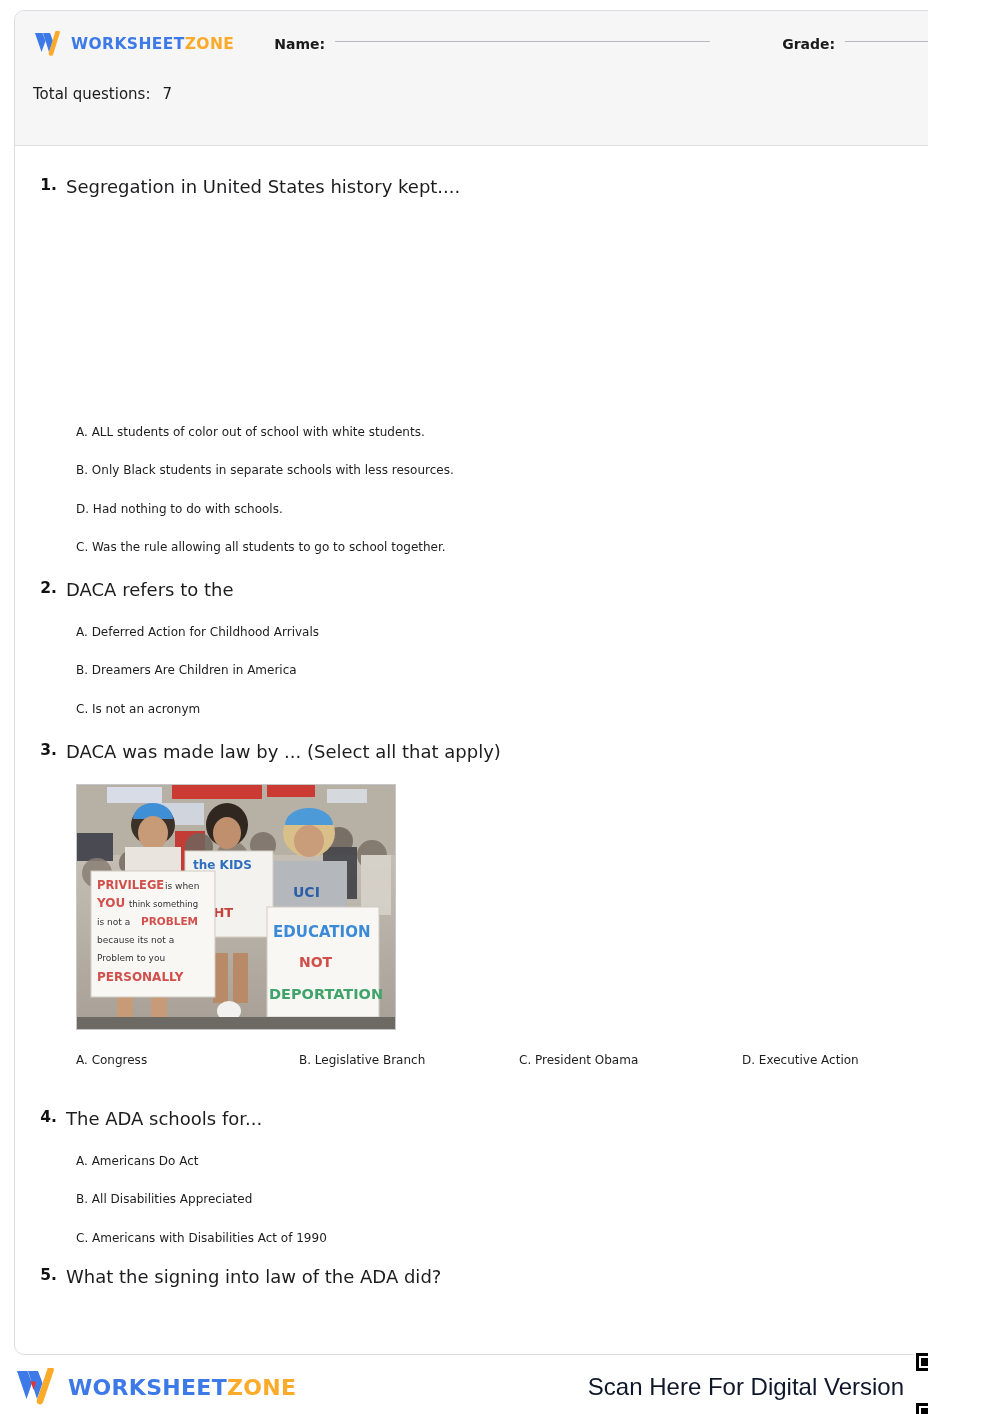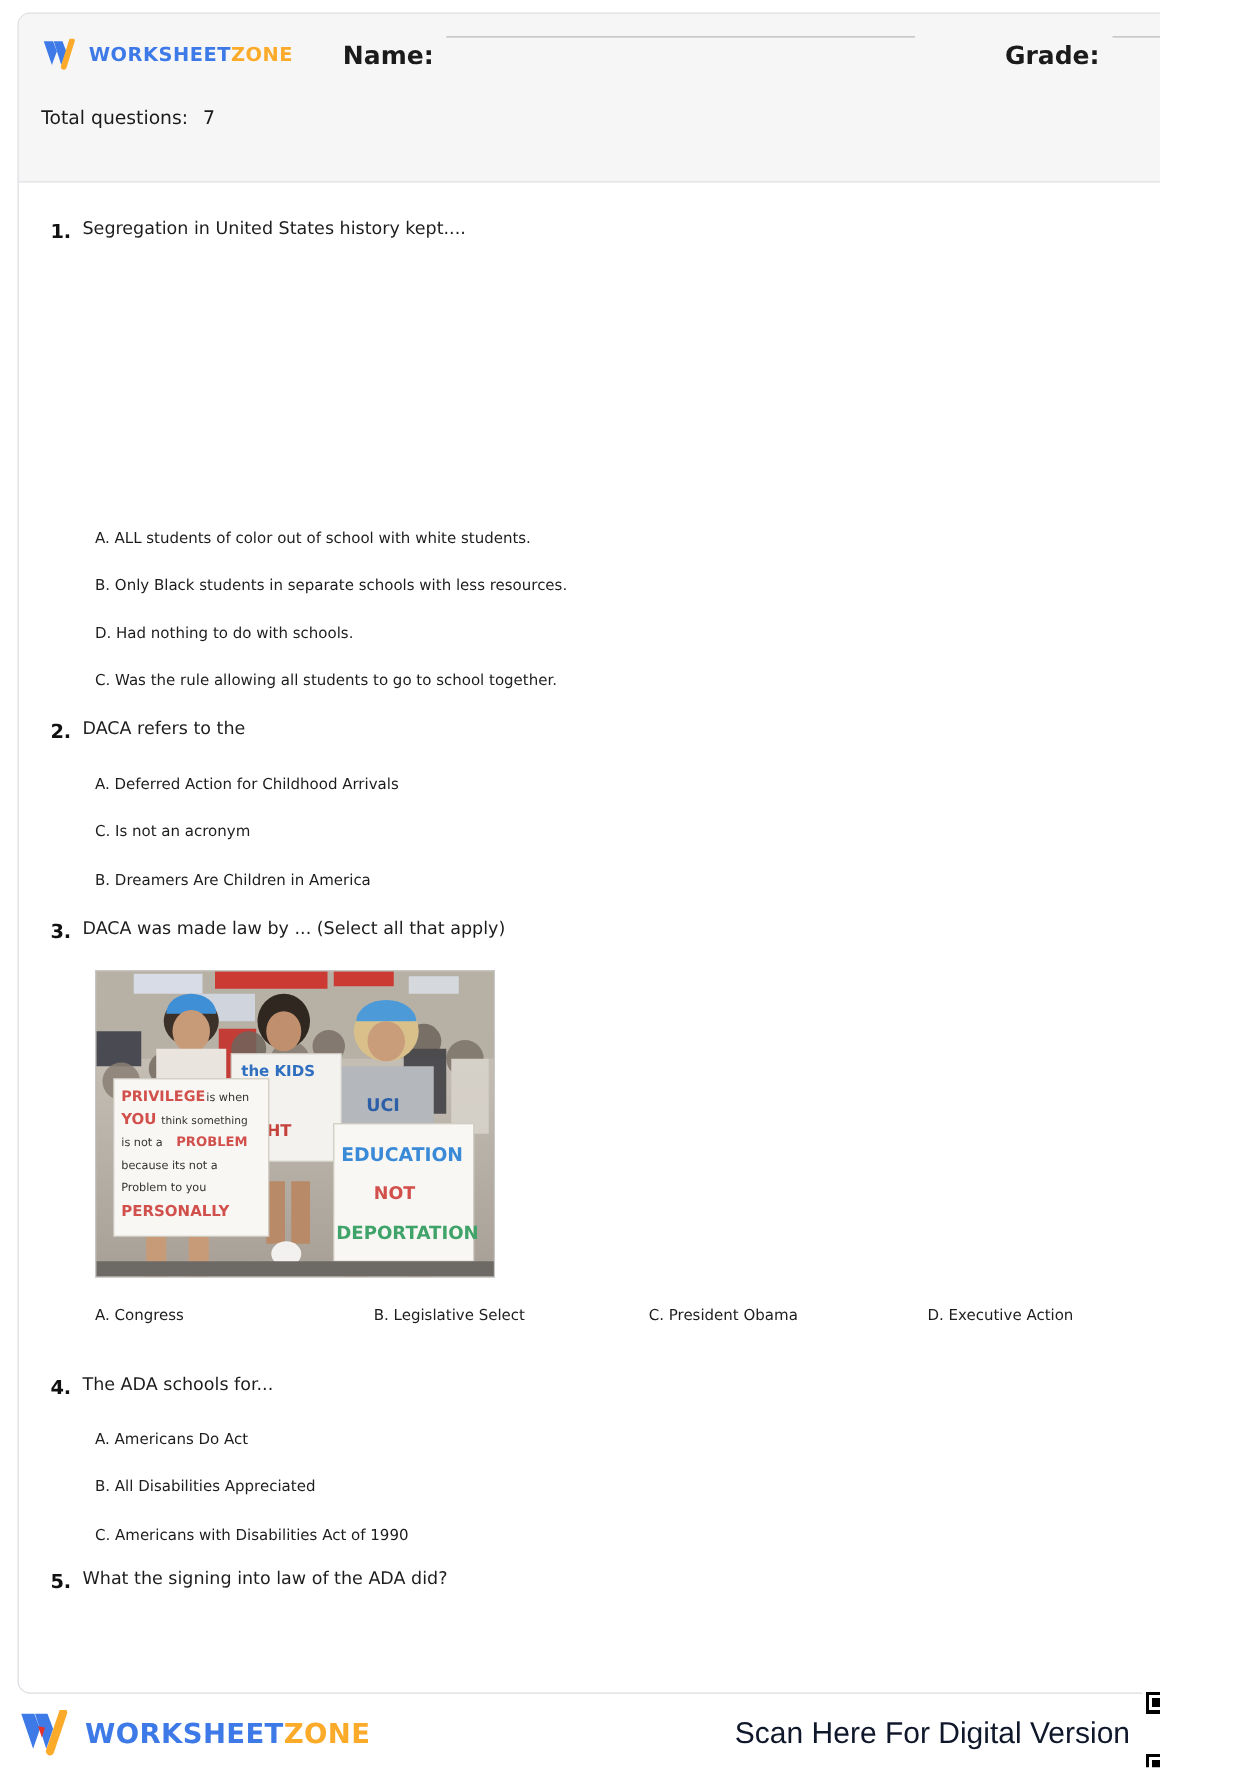--- a/index.html
+++ b/index.html
@@ -57,22 +57,22 @@
   .logo-text .z { color: #fbaa29; }
 
   .hdr-divider {
     width: 1px; height: 22px;
     background: #c9c9cf;
     margin: 0 20px 0 20px;
   }
 
   .field {
     display: flex;
-    align-items: flex-start;
-    font-size: 20px;
+    align-items: center;
+    font-size: 14px;
     font-weight: 700;
     color: #1b1b1b;
   }
   .field-label { white-space: nowrap; }
   .field-line {
     display: inline-block;
     height: 1px;
     background: #b9b9bf;
     margin-left: 10px;
     position: relative;
@@ -104,21 +104,21 @@
   .q-num {
     font-size: 15.5px;
     font-weight: 700;
     color: #111;
     min-width: 18px;
     text-align: right;
     line-height: 1.4;
     padding-top: 1px;
   }
   .q-text {
-    font-size: 14px;
+    font-size: 18px;
     color: #1d1d1f;
     line-height: 1.4;
   }
   .q-spacer-1 { height: 203px; }
 
   .options { margin: 0 0 0 37px; }
   .option {
     font-size: 12px;
     color: #1d1d1f;
     line-height: 1.35;
@@ -233,22 +233,22 @@
 
       <div class="q-gap"></div>
 
       <div class="question">
         <div class="q-head">
           <span class="q-num">2.</span>
           <span class="q-text">DACA refers to the</span>
         </div>
         <div class="options">
           <div class="option">A. Deferred Action for Childhood Arrivals</div>
+          <div class="option">B. Dreamers Are Children in America</div>
           <div class="option">C. Is not an acronym</div>
-          <div class="option">B. Dreamers Are Children in America</div>
         </div>
       </div>
 
       <div class="q-gap"></div>
 
       <div class="question">
         <div class="q-head">
           <span class="q-num">3.</span>
           <span class="q-text">DACA was made law by ... (Select all that apply)</span>
         </div>
@@ -340,21 +340,21 @@
               <text x="222" y="182" font-family="DejaVu Sans, sans-serif" font-size="14" fill="#d2504c" font-weight="bold">NOT</text>
               <text x="192" y="214" font-family="DejaVu Sans, sans-serif" font-size="14.5" fill="#3fa36a" font-weight="bold">DEPORTATION</text>
             </g>
 
             <rect x="0" y="232" width="320" height="14" fill="#6d6a66"></rect>
           </svg>
         </div>
 
         <div class="options-inline">
           <div class="option opt-col-1">A. Congress</div>
-          <div class="option opt-col-2">B. Legislative Select</div>
+          <div class="option opt-col-2">B. Legislative Branch</div>
           <div class="option opt-col-3">C. President Obama</div>
           <div class="option">D. Executive Action</div>
         </div>
       </div>
 
       <div class="q-gap"></div>
 
       <div class="question">
         <div class="q-head">
           <span class="q-num">4.</span>

